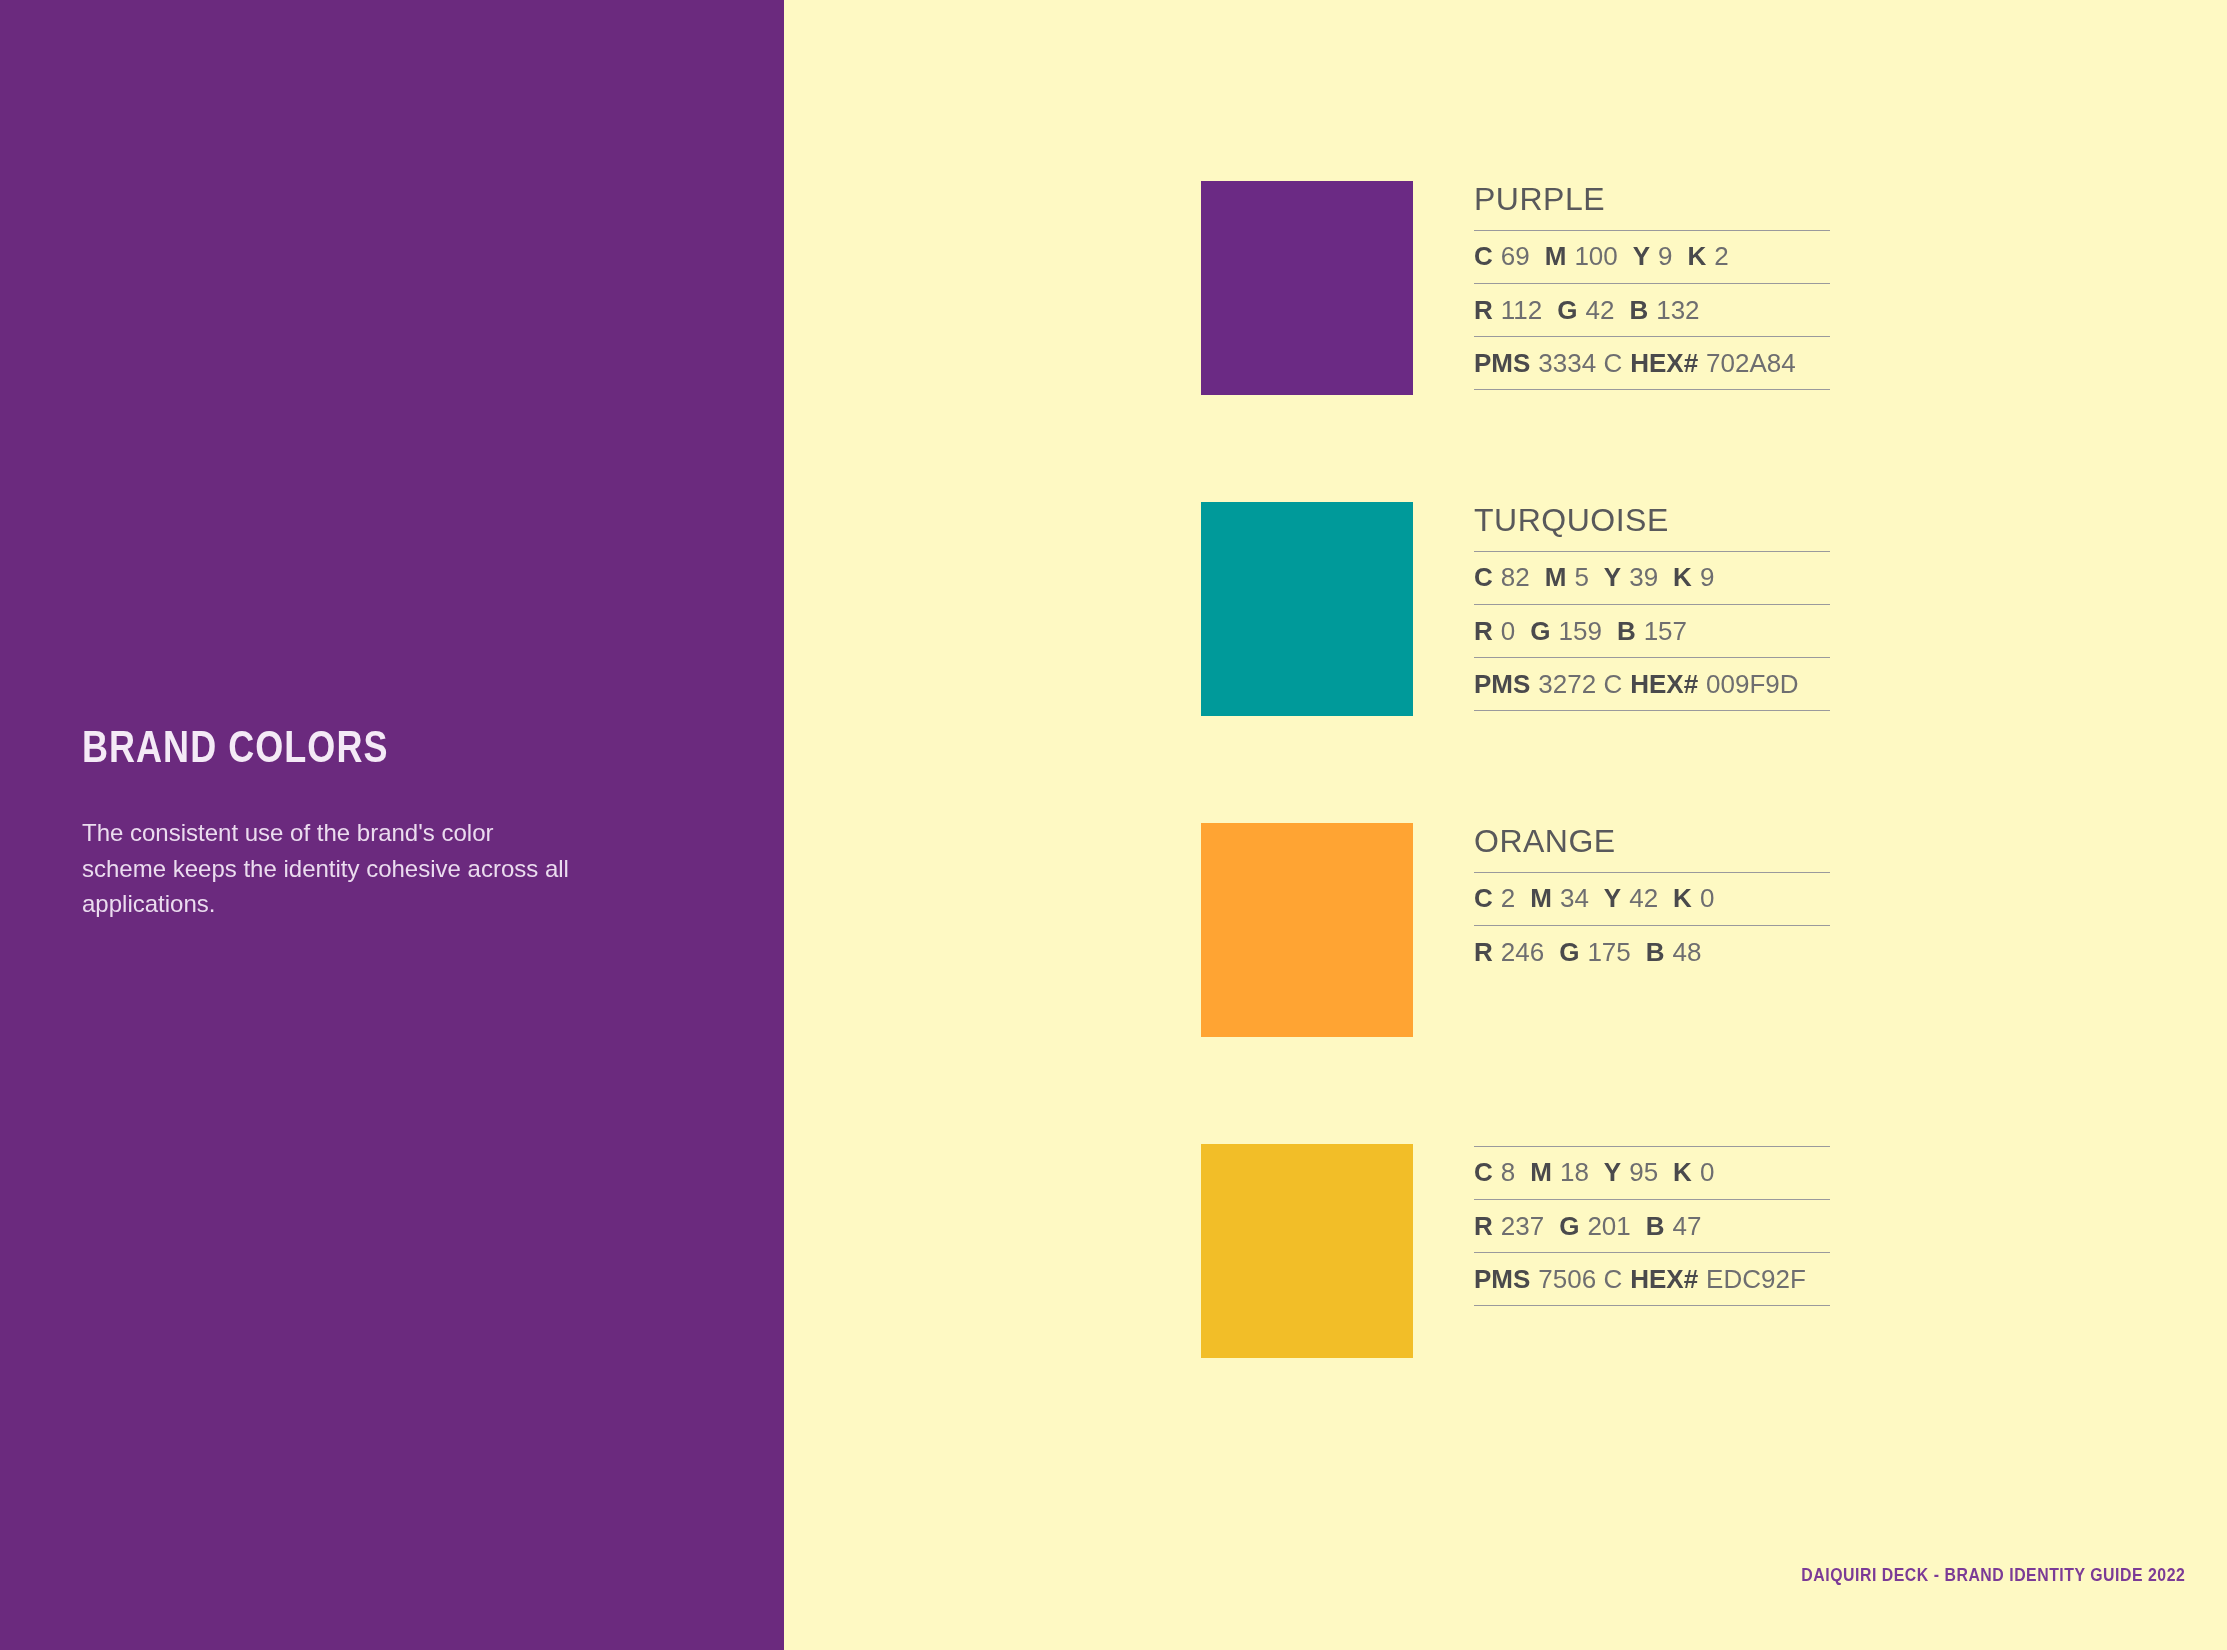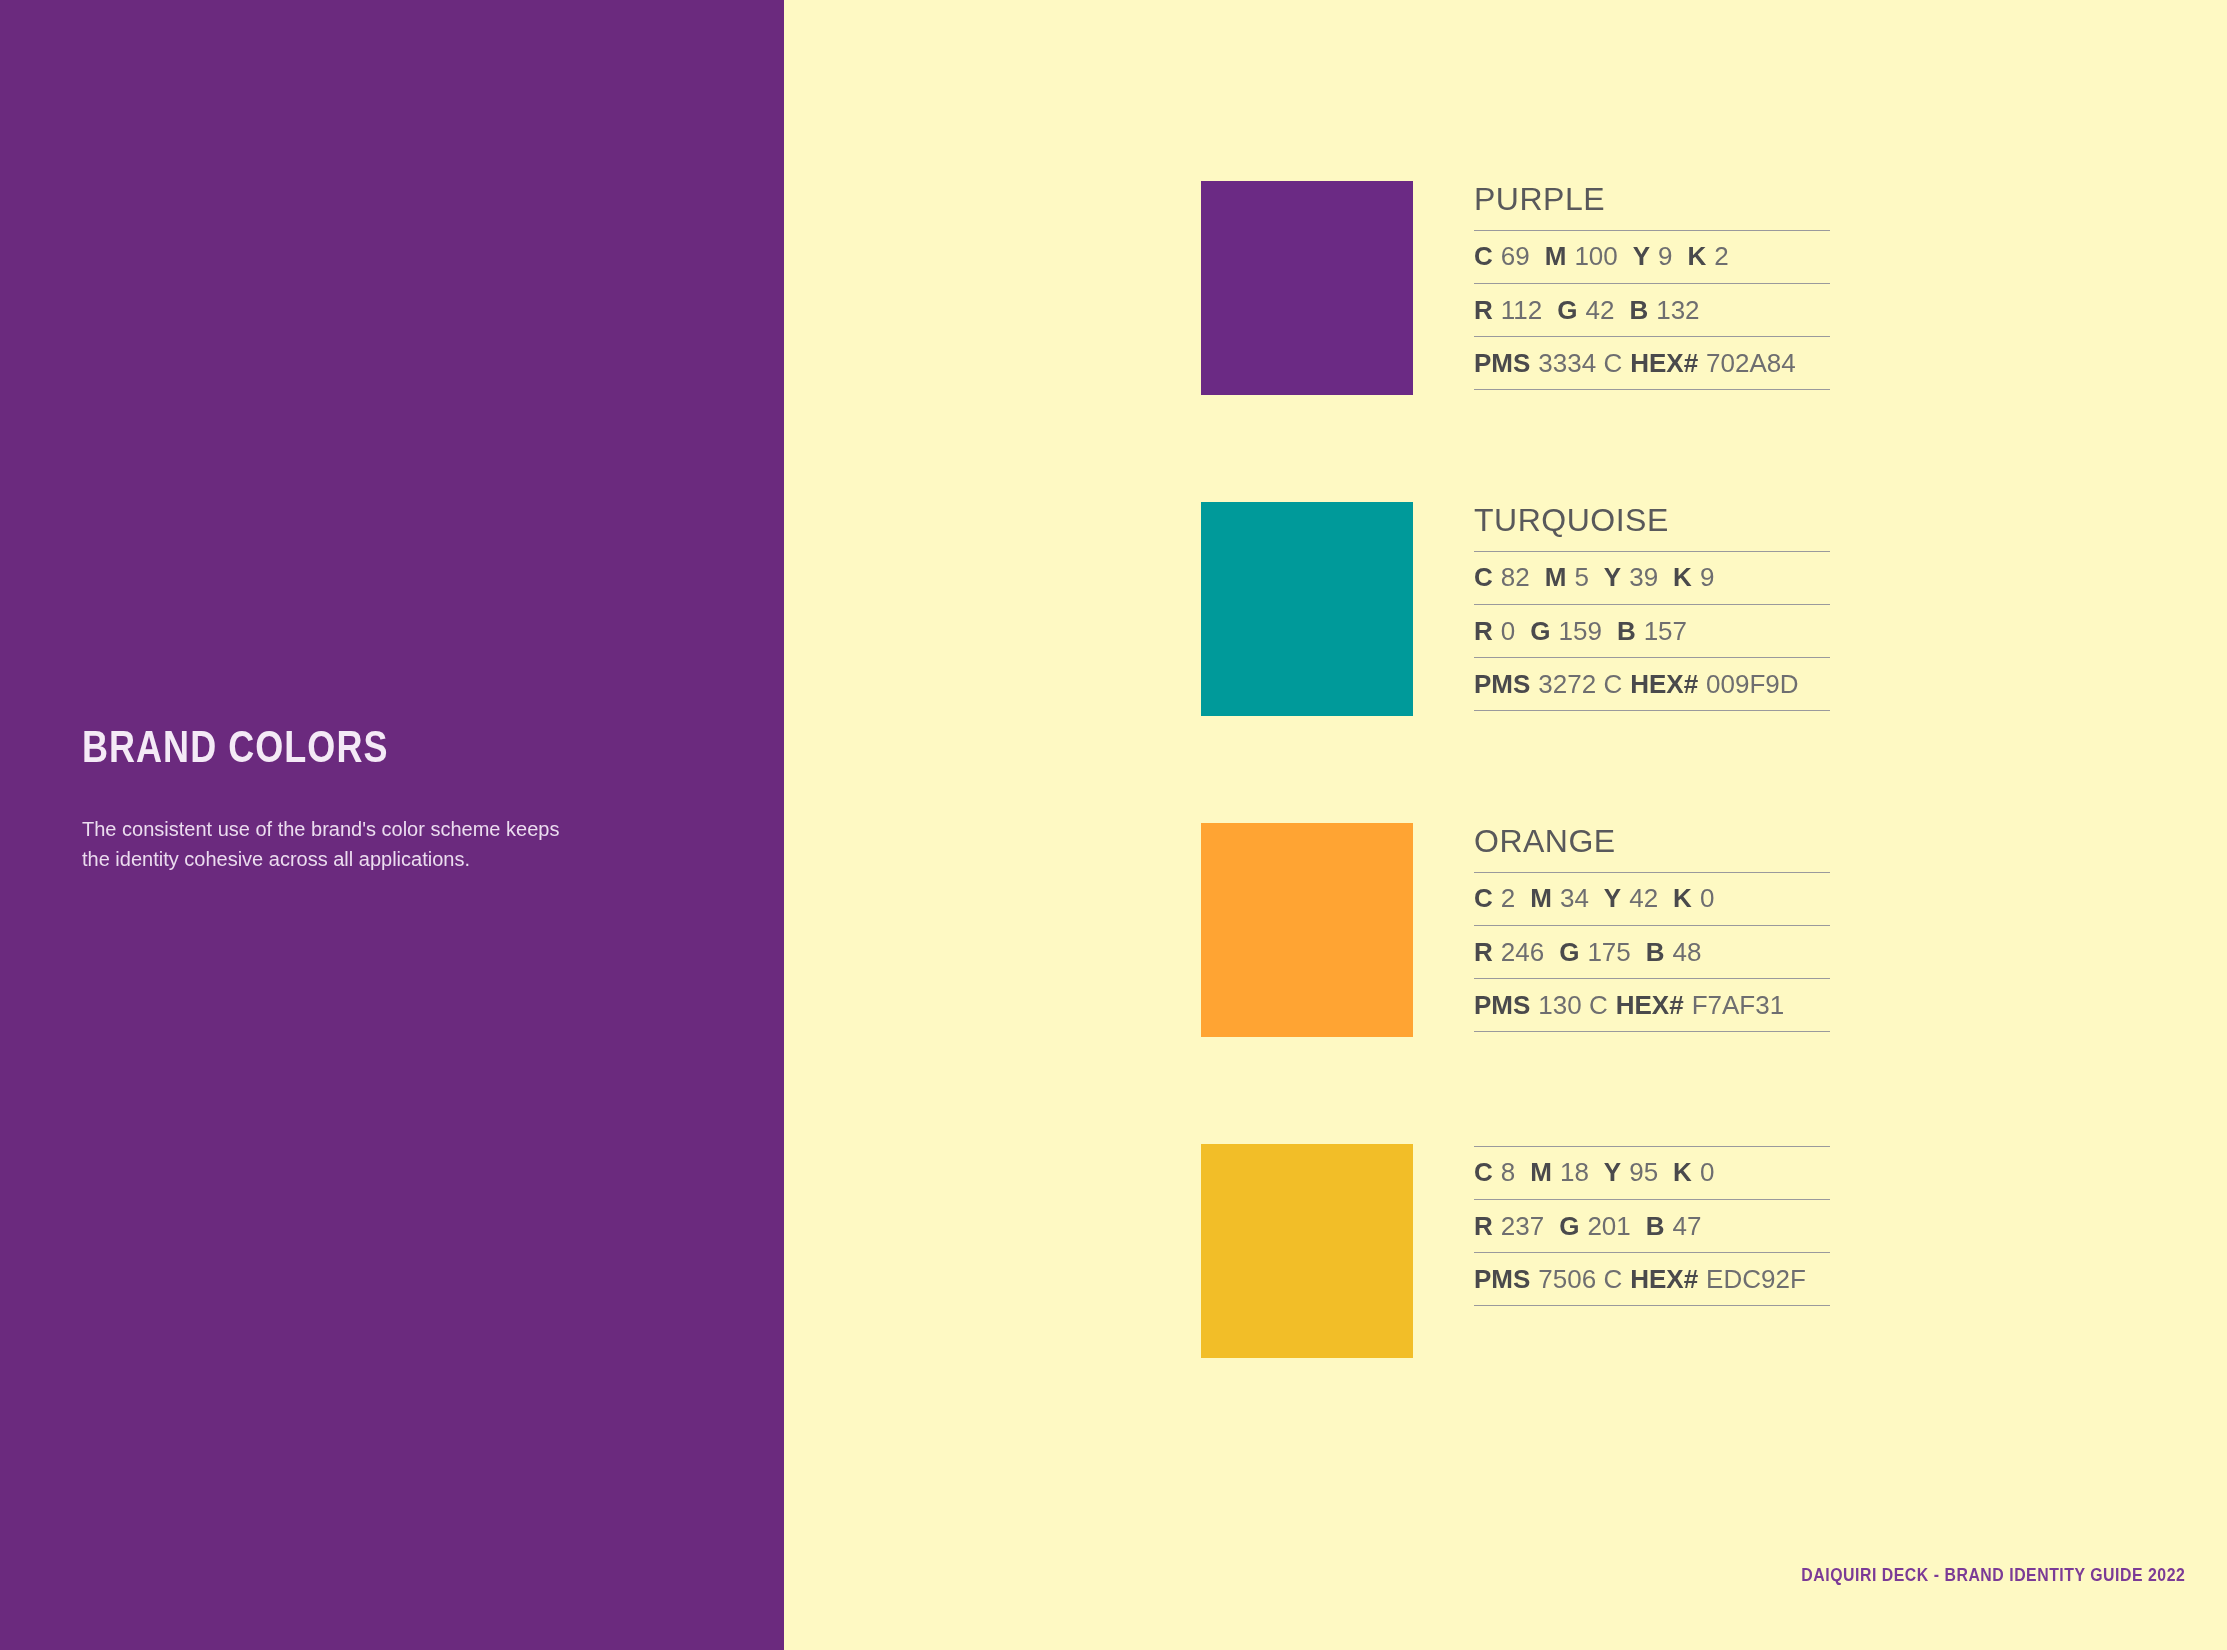--- a/index.html
+++ b/index.html
@@ -36,21 +36,21 @@
     font-weight: 700;
     letter-spacing: 1.3px;
     color: #F4EAF6;
     margin: 0 0 46px 0;
     line-height: 1;
     transform: scaleX(0.80);
     transform-origin: left center;
     white-space: nowrap;
   }
   .panel-body {
-    font-size: 20px;
+    font-size: 24px;
     font-weight: 400;
     line-height: 1.48;
     color: #EBDCEF;
     margin: 0;
     max-width: 499px;
   }
 
   
   .right-area {
     position: absolute;
@@ -190,23 +190,20 @@
     <div class="swatch-row">
       <div class="swatch-chip" style="background-color: rgb(255, 164, 51);"></div>
       <div class="spec-table">
         <div class="spec-name">ORANGE</div>
         <div class="spec-line">
           <span class="k">C</span><span class="gap-s"></span><span class="v">2</span><span class="gap"></span><span class="k">M</span><span class="gap-s"></span><span class="v">34</span><span class="gap"></span><span class="k">Y</span><span class="gap-s"></span><span class="v">42</span><span class="gap"></span><span class="k">K</span><span class="gap-s"></span><span class="v">0</span>
         </div>
         <div class="spec-line">
           <span class="k">R</span><span class="gap-s"></span><span class="v">246</span><span class="gap"></span><span class="k">G</span><span class="gap-s"></span><span class="v">175</span><span class="gap"></span><span class="k">B</span><span class="gap-s"></span><span class="v">48</span>
         </div>
-        <div class="spec-line last">
-          <span class="k">PMS</span><span class="gap-s"></span><span class="v">130 C</span><span class="gap-s"></span><span class="k">HEX#</span><span class="gap-s"></span><span class="v">F7AF31</span>
-        </div>
       </div>
     </div>
 
     <div class="swatch-row">
       <div class="swatch-chip" style="background-color: rgb(242, 190, 40);"></div>
       <div class="spec-table">
         <div class="spec-line">
           <span class="k">C</span><span class="gap-s"></span><span class="v">8</span><span class="gap"></span><span class="k">M</span><span class="gap-s"></span><span class="v">18</span><span class="gap"></span><span class="k">Y</span><span class="gap-s"></span><span class="v">95</span><span class="gap"></span><span class="k">K</span><span class="gap-s"></span><span class="v">0</span>
         </div>
         <div class="spec-line">

